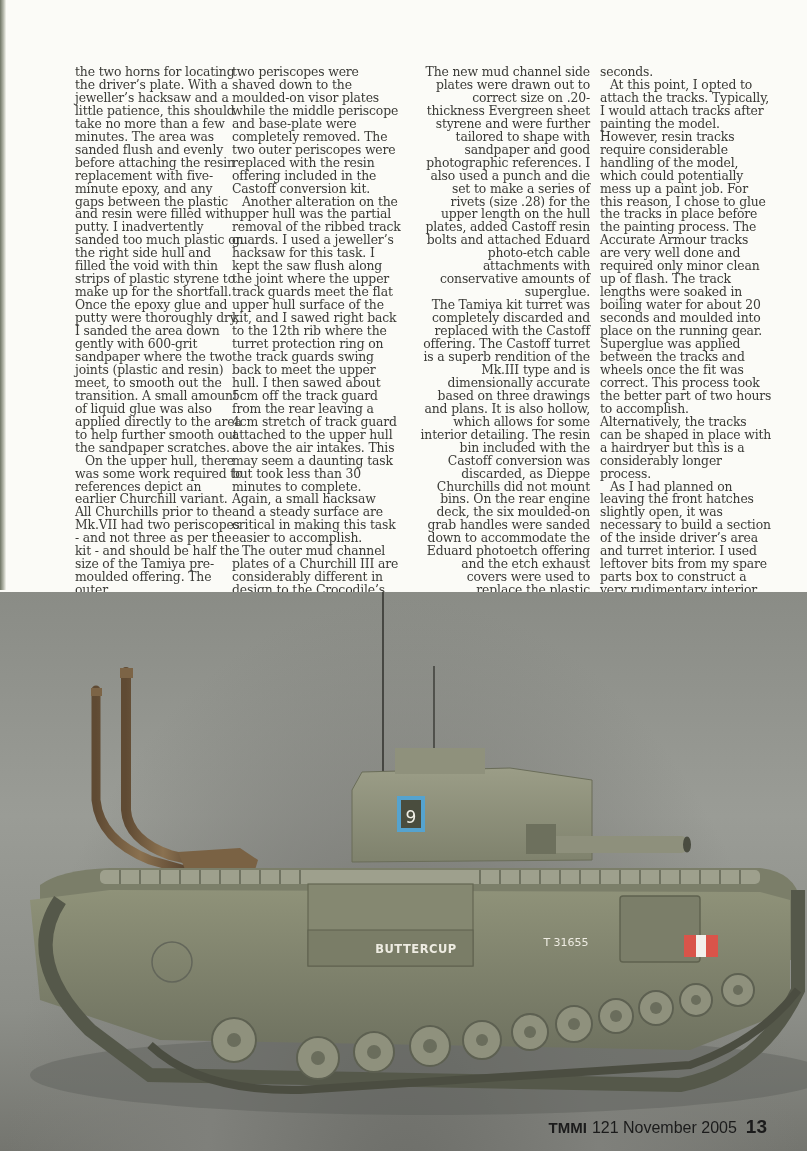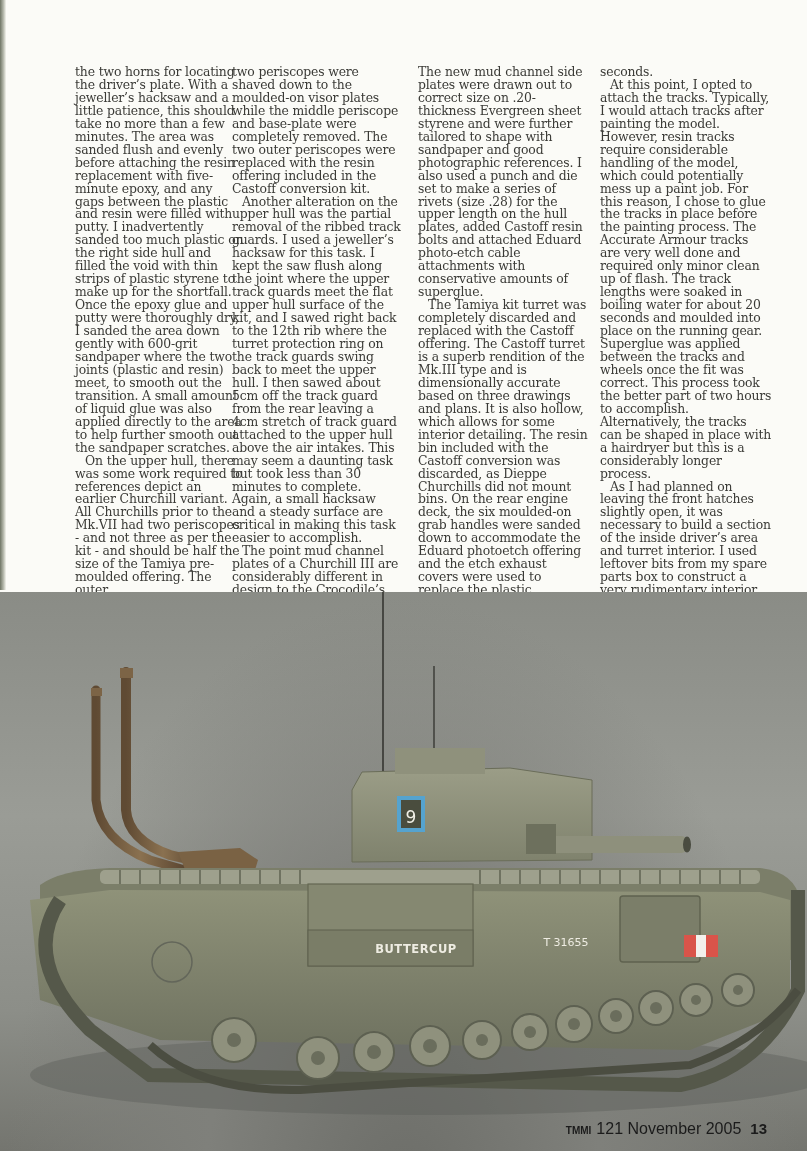--- a/index.html
+++ b/index.html
@@ -17,21 +17,21 @@
   }
   .col {
     position: absolute; top: 0;
     font-size: 12.4px; line-height: 12.95px; color: #3a3a36;
     letter-spacing: -0.15px;
   }
   .col p { margin: 0; text-indent: 10px; }
   .col p.noindent { text-indent: 0; }
   .col1 { left: 48px; width: 170px; margin-left: 27px; }
   .col2 { left: 232px; width: 170px; }
-  .col3 { left: 418px; width: 172px; }
+  .col3 { left: 418px; width: 172px; text-align: right; }
   .col4 { left: 600px; width: 172px; }
   .continue-icon {
     display: inline-block; width: 11px; height: 11px; border-radius: 50%;
     background: #1a1a1a; vertical-align: -1px; margin-left: 3px; position: relative;
   }
   .continue-icon::after {
     content: ""; position: absolute; left: 4px; top: 2.5px;
     border-left: 5px solid #fff; border-top: 3px solid transparent; border-bottom: 3px solid transparent;
   }
 
@@ -43,38 +43,38 @@
       linear-gradient(180deg, #8a8c86 0%, #9a9c96 40%, #8c8e88 75%, #74756f 100%);
     overflow: hidden;
   }
   .photo svg { position: absolute; left: 0; top: 0; }
 
   .folio {
     position: absolute; right: 40px; bottom: 13px;
     font-family: "Liberation Sans", "DejaVu Sans", sans-serif;
     color: #1b1b1b; display: flex; align-items: baseline; gap: 5px;
   }
-  .folio .mag { font-weight: bold; font-size: 10px; }
+  .folio .mag { font-weight: bold; font-size: 15px; }
   .folio .issue { font-size: 16px; }
-  .folio .page { font-weight: bold; font-size: 15px; margin-left: 4px; }
+  .folio .page { font-weight: bold; font-size: 19px; margin-left: 4px; }
 </style>
 </head>
 <body>
 
 <div class="binding-edge"></div>
 
 <div class="text-area">
   <div class="col col1">
     <p class="noindent">the two horns for locating the driver’s plate. With a jeweller’s hacksaw and a little patience, this should take no more than a few minutes. The area was sanded flush and evenly before attaching the resin replacement with five-minute epoxy, and any gaps between the plastic and resin were filled with putty. I inadvertently sanded too much plastic on the right side hull and filled the void with thin strips of plastic styrene to make up for the shortfall. Once the epoxy glue and putty were thoroughly dry, I sanded the area down gently with 600-grit sandpaper where the two joints (plastic and resin) meet, to smooth out the transition. A small amount of liquid glue was also applied directly to the area to help further smooth out the sandpaper scratches.</p>
     <p>On the upper hull, there was some work required to references depict an earlier Churchill variant. All Churchills prior to the Mk.VII had two periscopes - and not three as per the kit - and should be half the size of the Tamiya pre-moulded offering. The outer</p>
   </div>
   <div class="col col2">
     <p class="noindent">two periscopes were shaved down to the moulded-on visor plates while the middle periscope and base-plate were completely removed. The two outer periscopes were replaced with the resin offering included in the Castoff conversion kit.</p>
     <p>Another alteration on the upper hull was the partial removal of the ribbed track guards. I used a jeweller’s hacksaw for this task. I kept the saw flush along the joint where the upper track guards meet the flat upper hull surface of the kit, and I sawed right back to the 12th rib where the turret protection ring on the track guards swing back to meet the upper hull. I then sawed about 5cm off the track guard from the rear leaving a 4cm stretch of track guard attached to the upper hull above the air intakes. This may seem a daunting task but took less than 30 minutes to complete. Again, a small hacksaw and a steady surface are critical in making this task easier to accomplish.</p>
-    <p>The point mud channel plates of a Churchill III are considerably different in design to the Crocodile’s.</p>
+    <p>The outer mud channel plates of a Churchill III are considerably different in design to the Crocodile’s.</p>
   </div>
   <div class="col col3">
     <p class="noindent">The new mud channel side plates were drawn out to correct size on .20-thickness Evergreen sheet styrene and were further tailored to shape with sandpaper and good photographic references. I also used a punch and die set to make a series of rivets (size .28) for the upper length on the hull plates, added Castoff resin bolts and attached Eduard photo-etch cable attachments with conservative amounts of superglue.</p>
     <p>The Tamiya kit turret was completely discarded and replaced with the Castoff offering. The Castoff turret is a superb rendition of the Mk.III type and is dimensionally accurate based on three drawings and plans. It is also hollow, which allows for some interior detailing. The resin bin included with the Castoff conversion was discarded, as Dieppe Churchills did not mount bins. On the rear engine deck, the six moulded-on grab handles were sanded down to accommodate the Eduard photoetch offering and the etch exhaust covers were used to replace the plastic</p>
   </div>
   <div class="col col4">
     <p class="noindent">seconds.</p>
     <p>At this point, I opted to attach the tracks. Typically, I would attach tracks after painting the model. However, resin tracks require considerable handling of the model, which could potentially mess up a paint job. For this reason, I chose to glue the tracks in place before the painting process. The Accurate Armour tracks are very well done and required only minor clean up of flash. The track lengths were soaked in boiling water for about 20 seconds and moulded into place on the running gear. Superglue was applied between the tracks and wheels once the fit was correct. This process took the better part of two hours to accomplish. Alternatively, the tracks can be shaped in place with a hairdryer but this is a considerably longer process.</p>
     <p><span>As I had planned on leaving the front hatches slightly open, it was necessary to build a section of the inside driver’s area and turret interior. I used leftover bits from my spare parts box to construct a very rudimentary interior. After a</span><span class="continue-icon"></span></p>
   </div>

